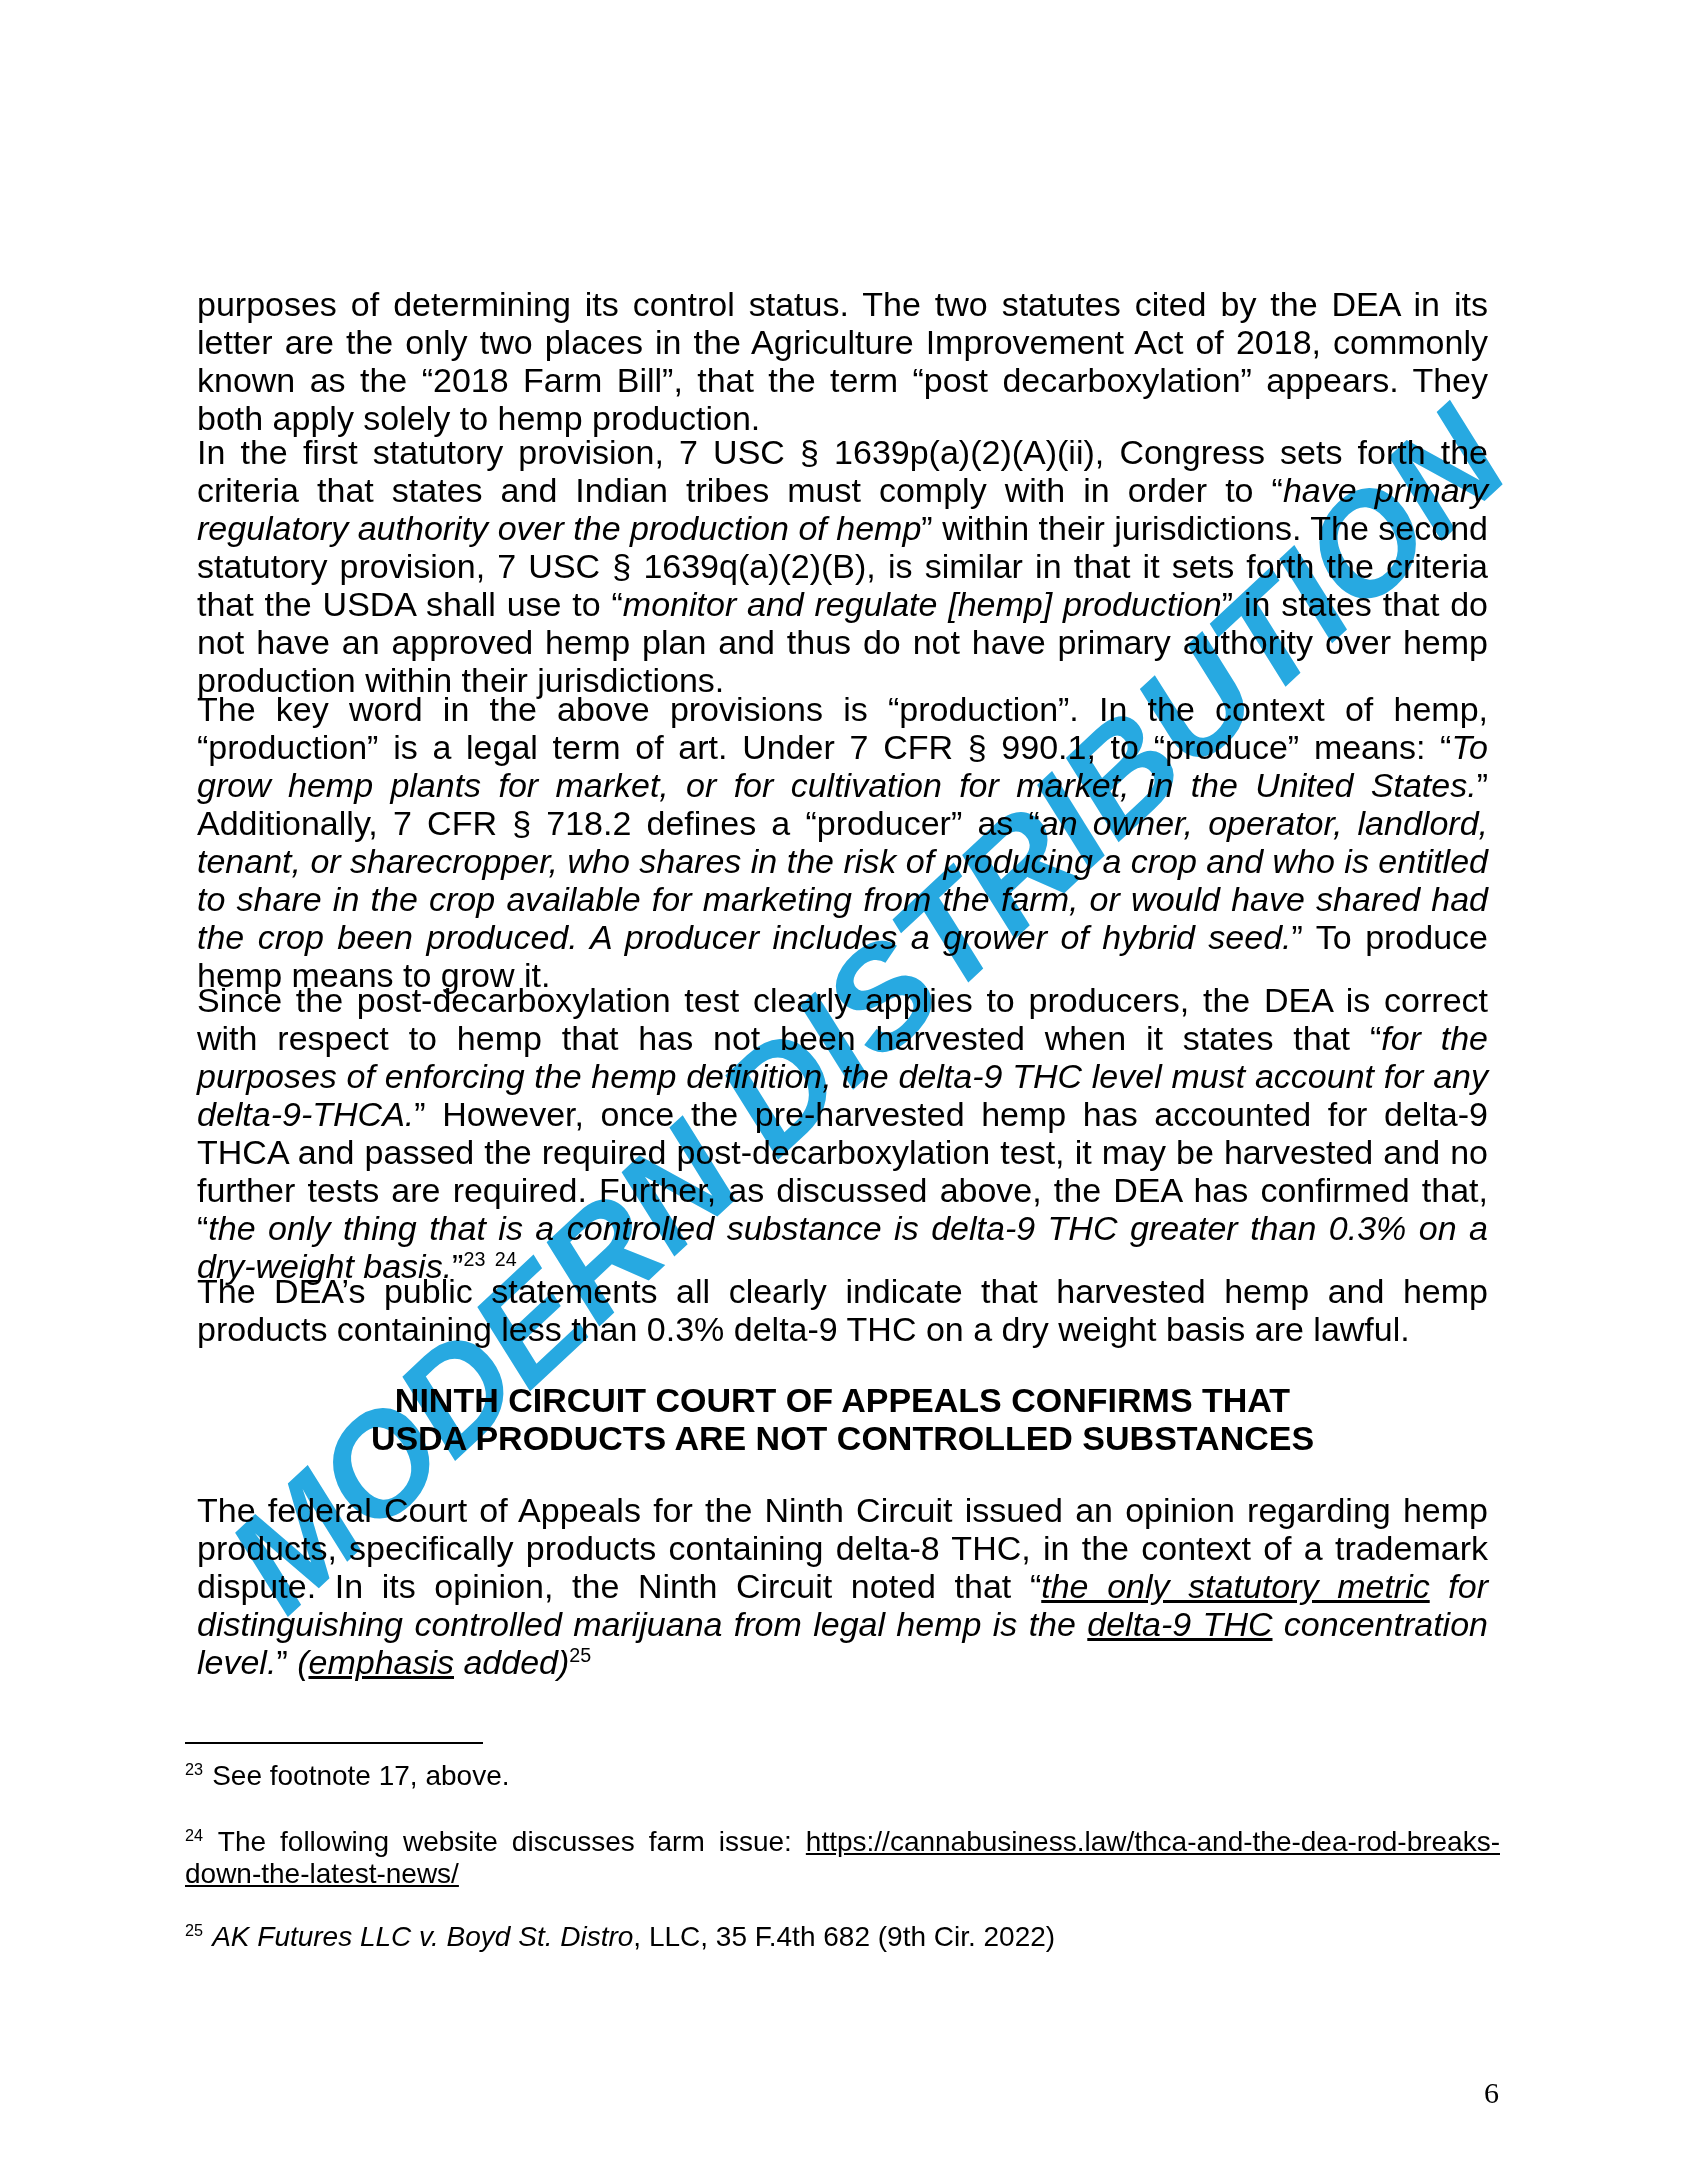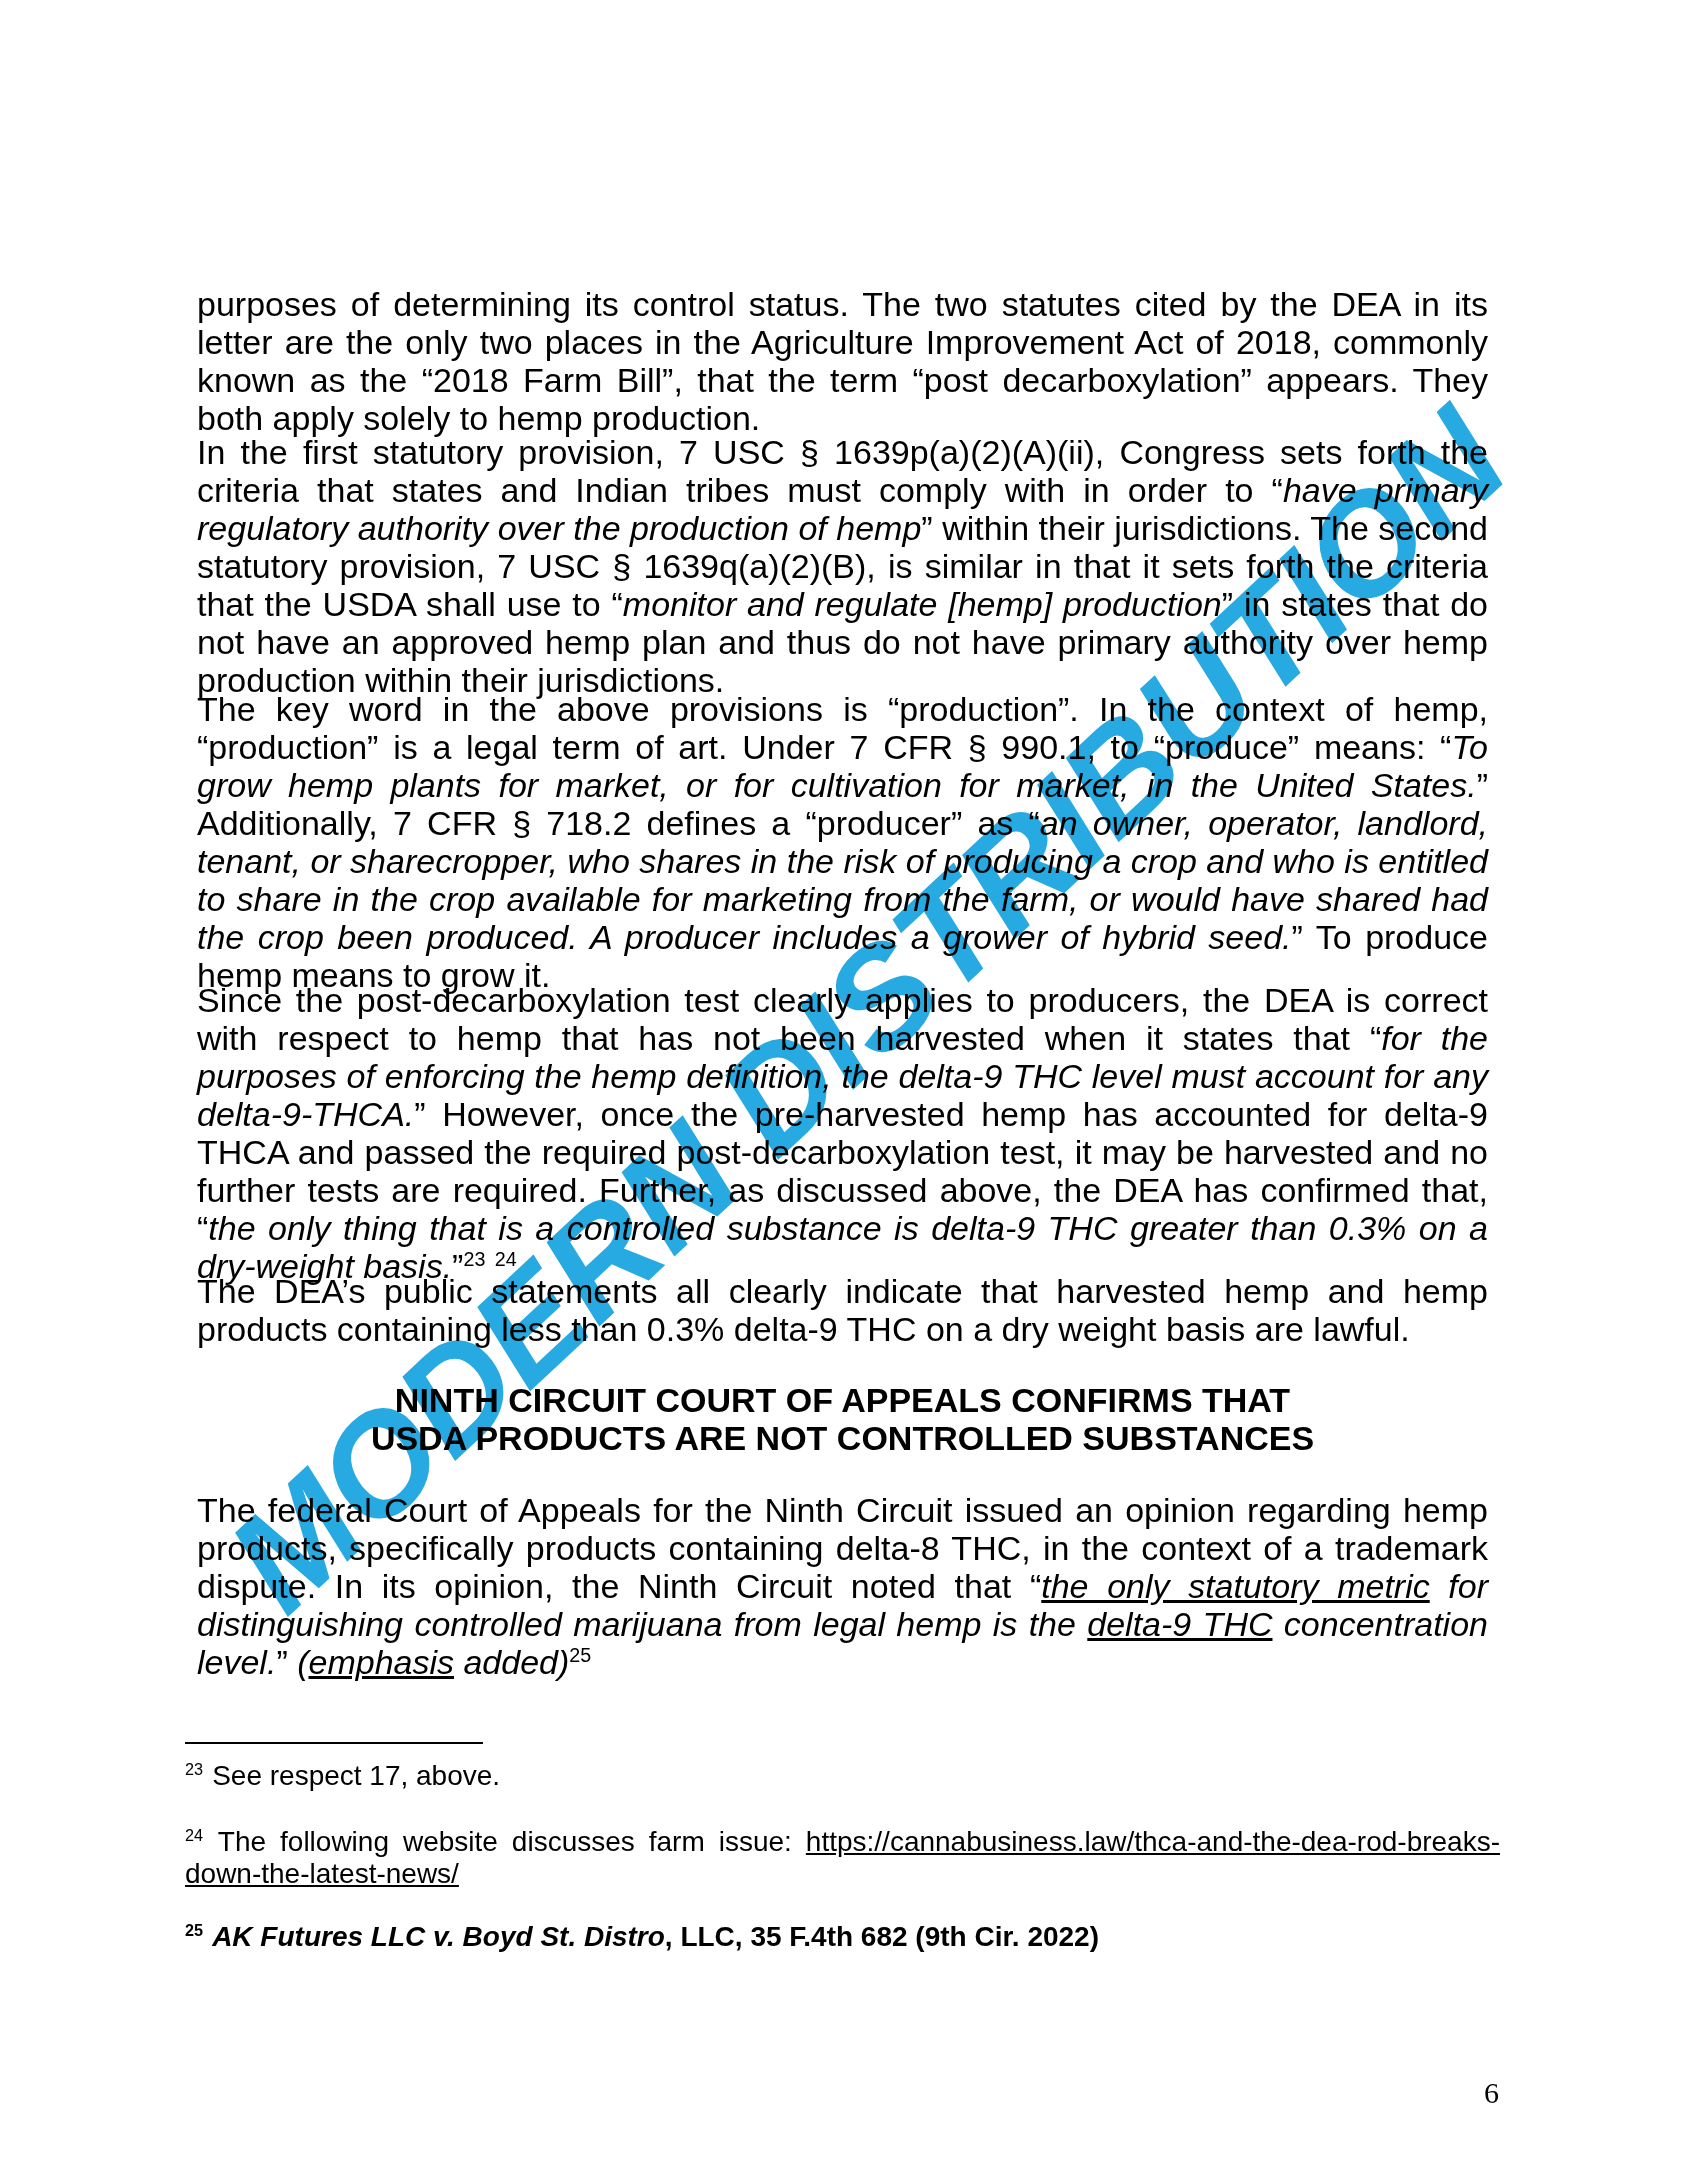--- a/index.html
+++ b/index.html
@@ -50,21 +50,21 @@
     position:absolute;left:185px;top:1742px;
     width:298px;height:2px;background:#000;z-index:1;
   }
   .footnotes{
     position:absolute;left:185px;right:187px;top:0;height:100%;
     z-index:1;font-size:28px;line-height:32px;
   }
   .footnotes > p{position:absolute;left:0;right:0;margin:0;text-align:justify;}
   .footnotes > p:nth-child(1){top:1760px;}
   .footnotes > p:nth-child(2){top:1826px;}
-  .footnotes > p:nth-child(3){top:1921px;font-weight:bold;}
+  .footnotes > p:nth-child(3){top:1921px;}
   .fn-marker{margin-right:1.3px;}
   .page-number{
     position:absolute;right:188px;top:2076px;
     font-family:"Liberation Serif", serif;
     font-size:30px;line-height:33px;
     z-index:1;
   }
 </style>
 </head>
 <body>
@@ -78,20 +78,20 @@
       <p class="par"><span>The key word in the above provisions is “production”. In the context of hemp, “production” is a legal term of art. Under 7 CFR § 990.1, to “produce” means: “</span><span class="it">To grow hemp plants for market, or for cultivation for market, in the United States.</span><span>” Additionally, 7 CFR § 718.2 defines a “producer” as “</span><span class="it">an owner, operator, landlord, tenant, or sharecropper, who shares in the risk of producing a crop and who is entitled to share in the crop available for marketing from the farm, or would have shared had the crop been produced. A producer includes a grower of hybrid seed.</span><span>” To produce hemp means to grow it.</span></p>
       <p class="par"><span>Since the post-decarboxylation test clearly applies to producers, the DEA is correct with respect to hemp that has not been harvested when it states that “</span><span class="it">for the purposes of enforcing the hemp definition, the delta-9 THC level must account for any delta-9-THCA.</span><span>” However, once the pre-harvested hemp has accounted for delta-9 THCA and passed the required post-decarboxylation test, it may be harvested and no further tests are required. Further, as discussed above, the DEA has confirmed that, “</span><span class="it">the only thing that is a controlled substance is delta-9 THC greater than 0.3% on a dry-weight basis.</span><span>”</span><sup>23</sup><span> </span><sup>24</sup></p>
       <p class="par"><span>The DEA’s public statements all clearly indicate that harvested hemp and hemp products containing less than 0.3% delta-9 THC on a dry weight basis are lawful.</span></p>
       <p class="heading"><span>NINTH CIRCUIT COURT OF APPEALS CONFIRMS THAT</span><br><span>USDA PRODUCTS ARE NOT CONTROLLED SUBSTANCES</span></p>
       <p class="par"><span>The federal Court of Appeals for the Ninth Circuit issued an opinion regarding hemp products, specifically products containing delta-8 THC, in the context of a trademark dispute. In its opinion, the Ninth Circuit noted that “</span><span class="it u">the only statutory metric</span><span class="it"> for distinguishing controlled marijuana from legal hemp is the </span><span class="it u">delta-9 THC</span><span class="it"> concentration level.</span><span>” </span><span class="it">(</span><span class="it u">emphasis</span><span class="it"> added)</span><sup>25</sup></p>
     </div>
 
   <div class="fn-rule"></div>
 
   <div class="footnotes">
-      <p class="footnote"><sup class="fn-marker">23</sup><span> See respect 17, above.</span></p>
+      <p class="footnote"><sup class="fn-marker">23</sup><span> See footnote 17, above.</span></p>
       <p class="footnote"><sup class="fn-marker">24</sup><span> The following website discusses farm issue: </span><span class="u">https://cannabusiness.law/thca-and-the-dea-rod-breaks-down-the-latest-news/</span></p>
       <p class="footnote"><sup class="fn-marker">25</sup><span> </span><span class="it">AK Futures LLC v. Boyd St. Distro</span><span>, LLC, 35 F.4th 682 (9th Cir. 2022)</span></p>
     </div>
 
   <div class="page-number">6</div>
 </div>
 
 
 </body></html>

